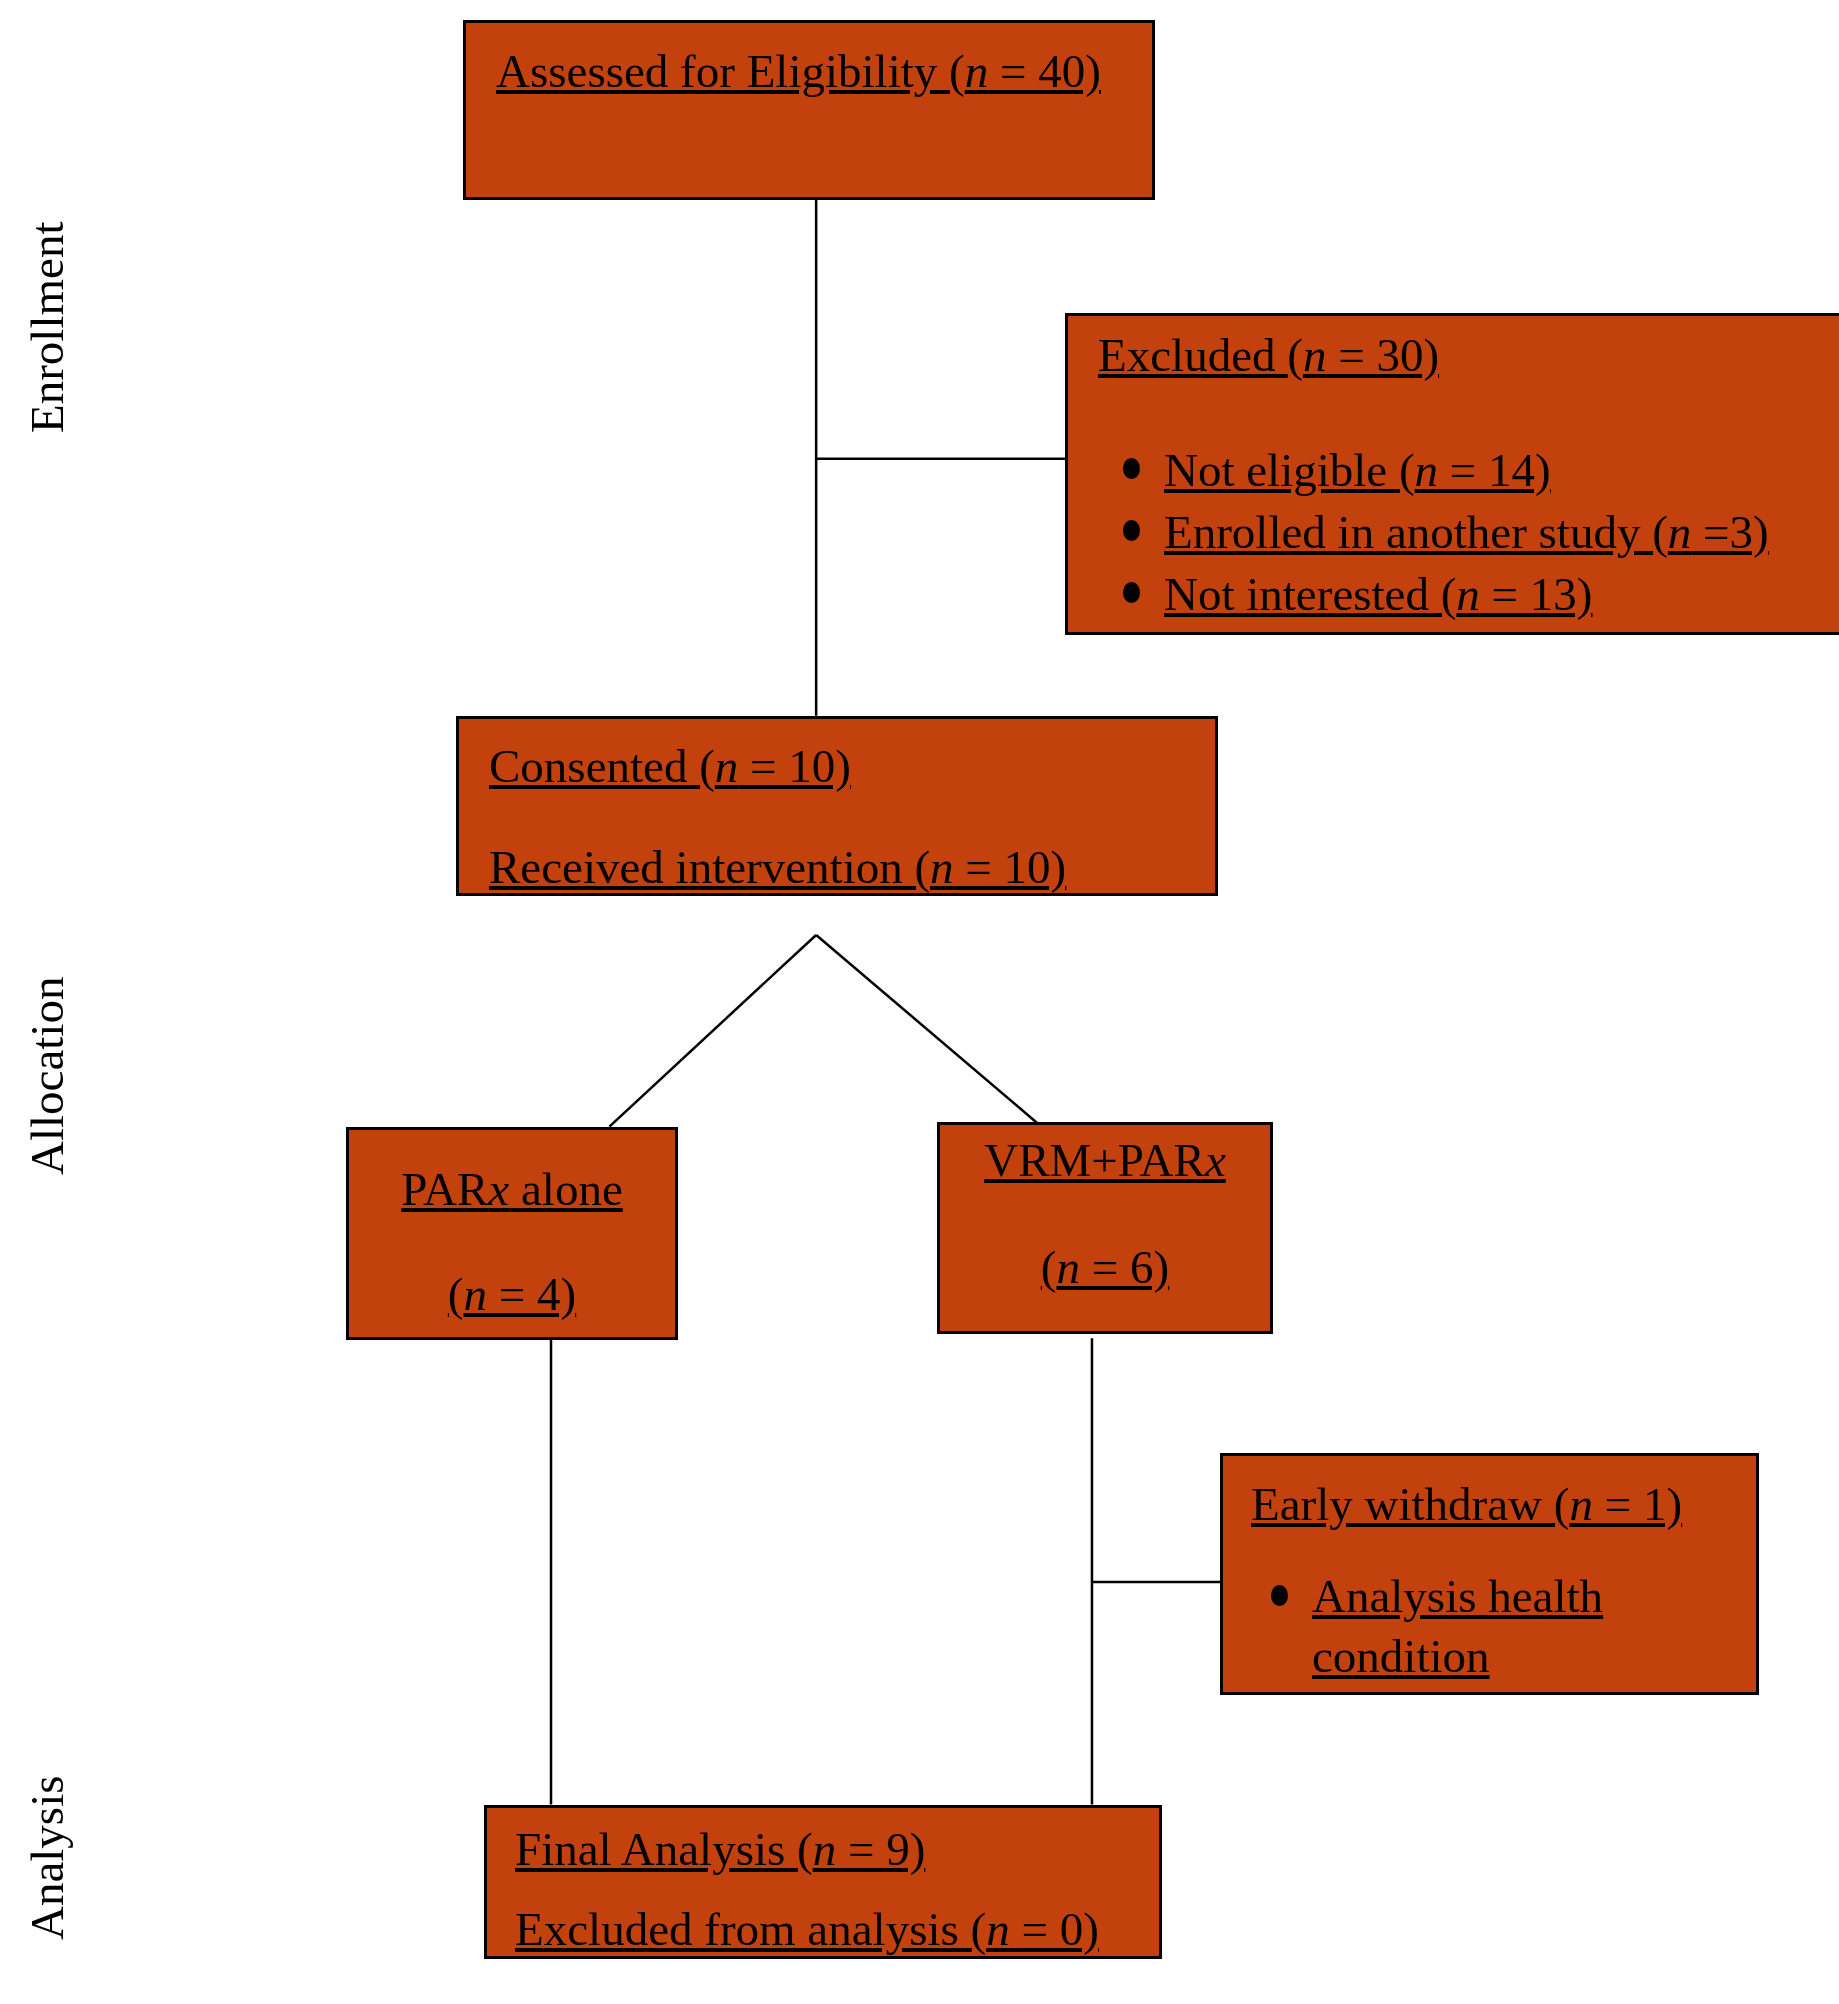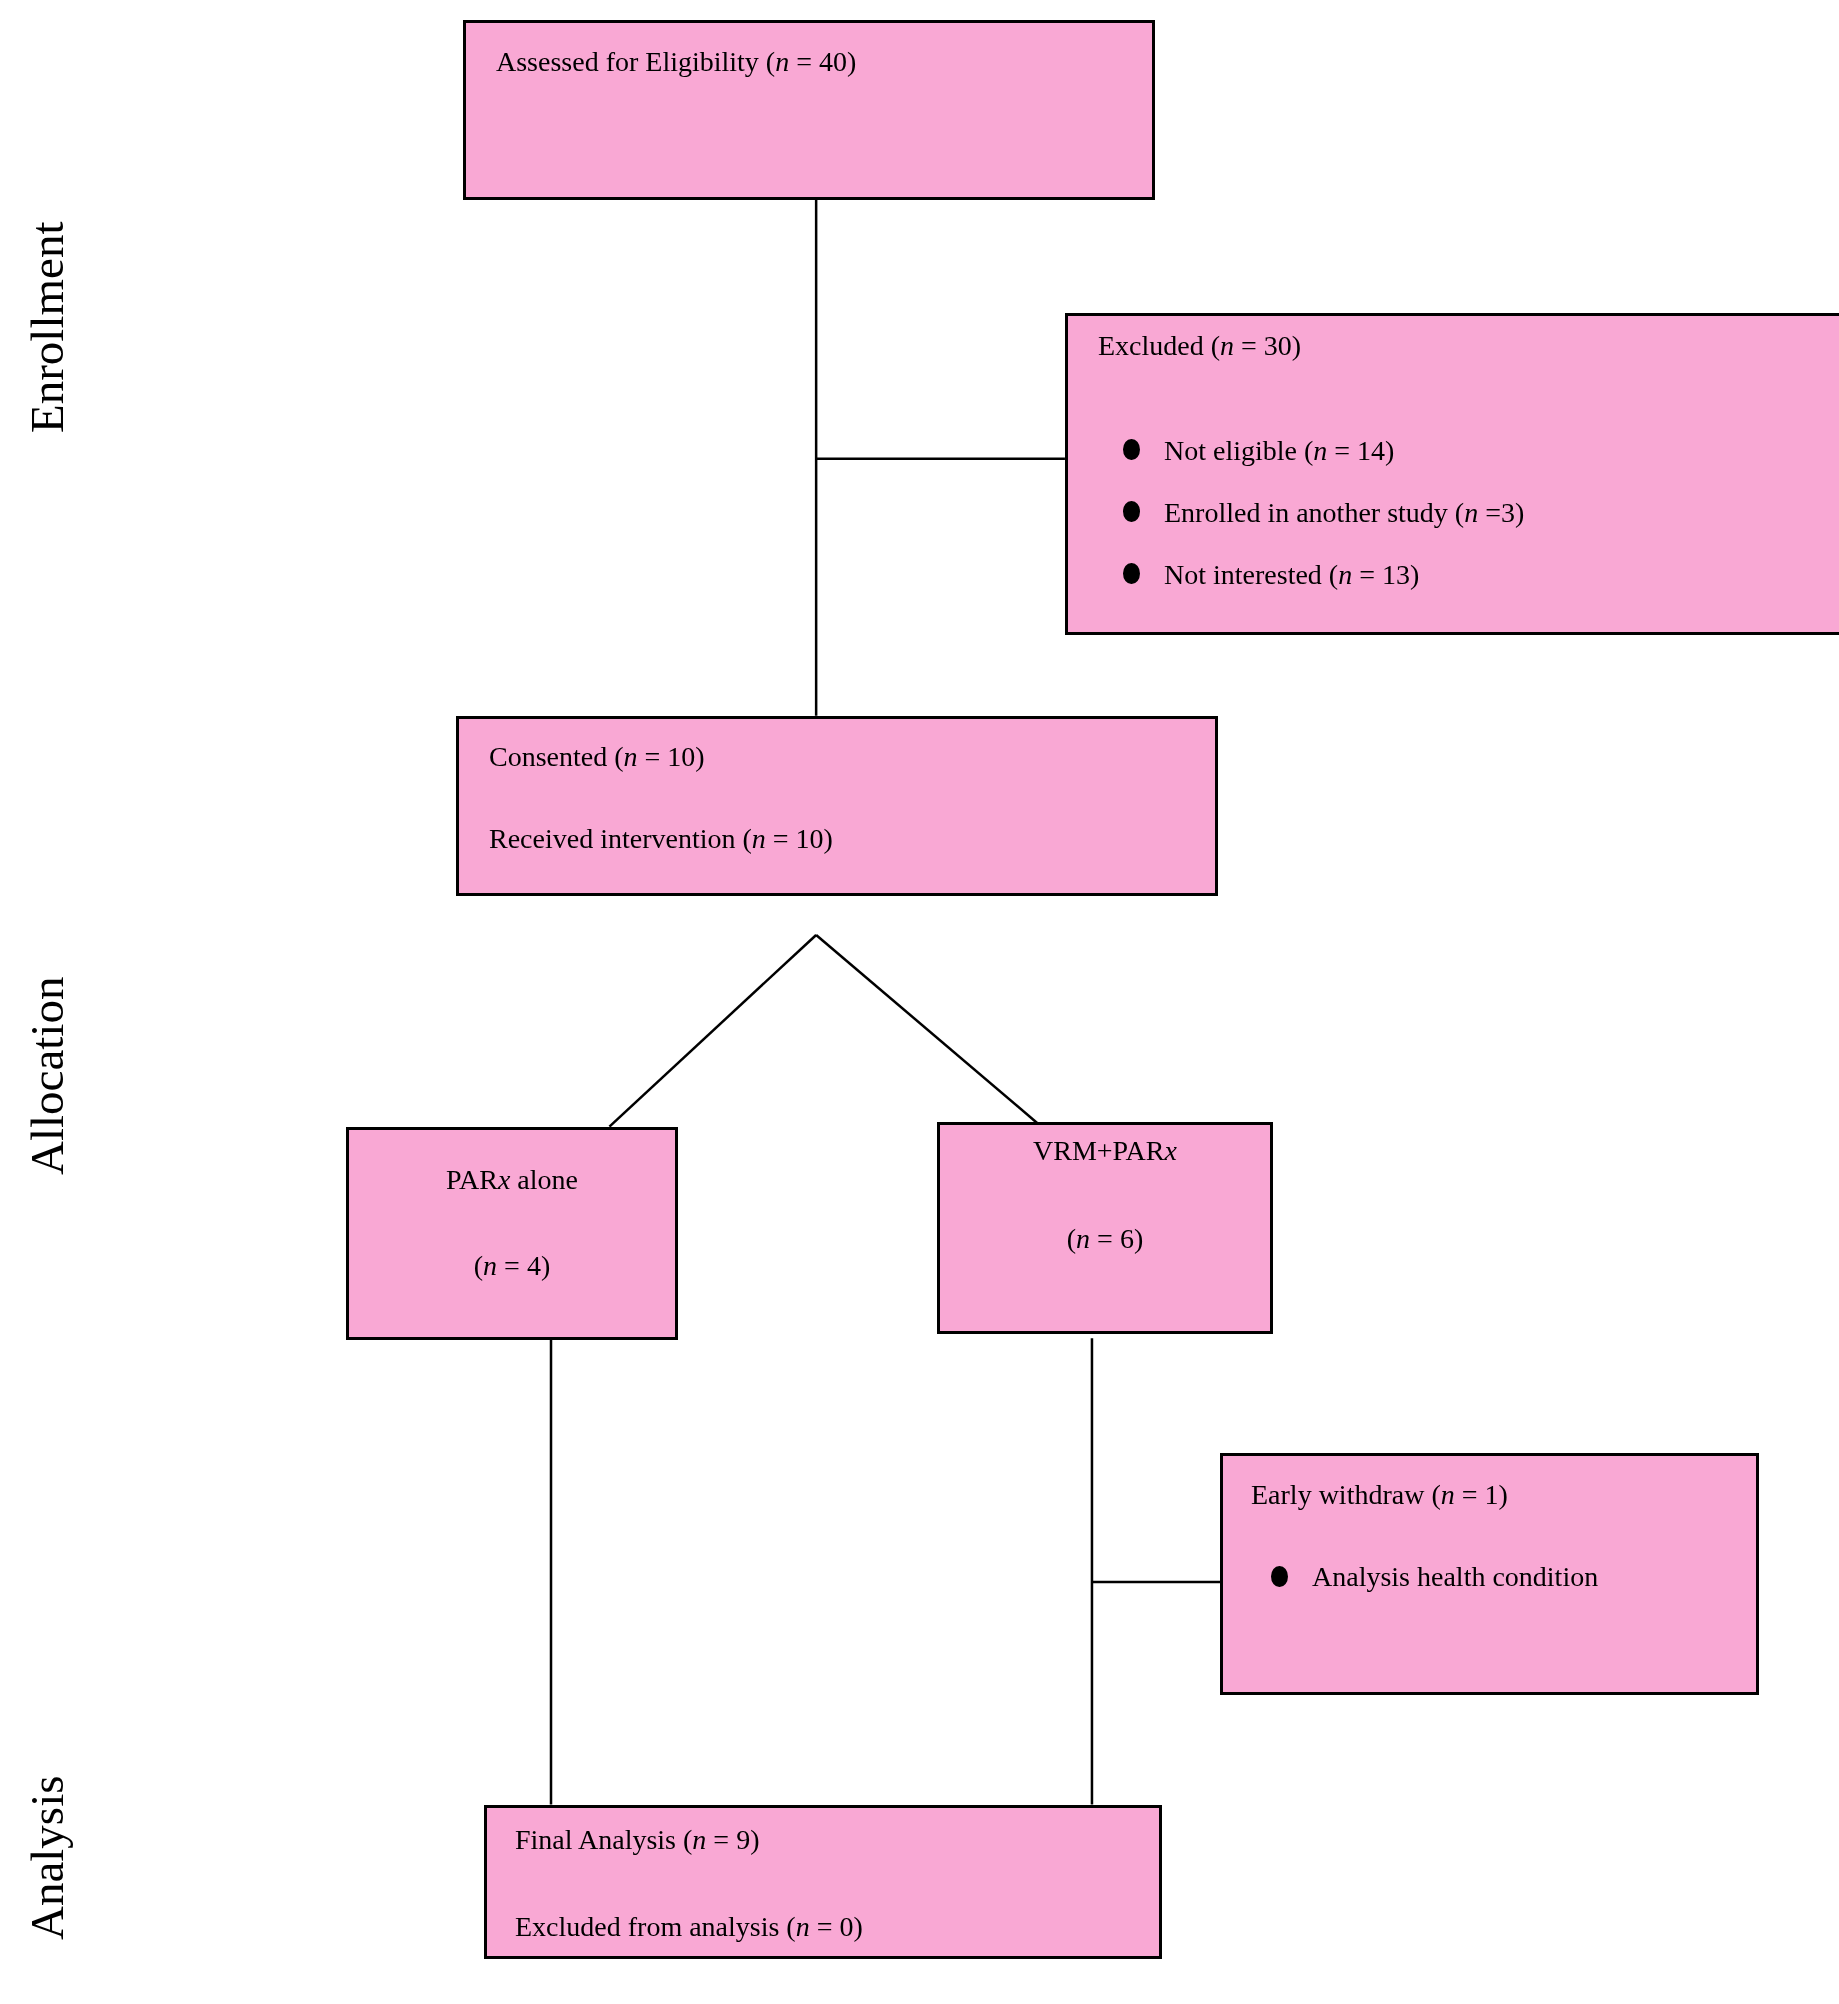--- a/index.html
+++ b/index.html
@@ -15,40 +15,41 @@
   #connectors {
     position: absolute;
     left: 0; top: 0;
     width: 1839px; height: 2005px;
   }
   #connectors line { stroke: #000000; stroke-width: 4px; }
 
   
   .box {
     position: absolute;
-    background: #f9a8d4;
+    background: #c2410c;
     border: 3.8px solid #000000;
     box-sizing: border-box;
-    font-size: 28px;
+    font-size: 47px;
     line-height: 1;
+    text-decoration: underline;
   }
   .line { line-height: 1; }
 
   #box-assessed  { left: 463px;  top: 20px;   width: 692px; height: 180px; padding: 25px 30px; }
   #box-excluded  { left: 1065px; top: 313px;  width: 882px; height: 322px; padding: 15.7px 30px; }
   #box-consented { left: 456px;  top: 716px; width: 762px; height: 180px; padding: 24px 30px; }
   #box-parx      { left: 346px;  top: 1127px; width: 332px;  height: 213px; padding-top: 36px; text-align: center; }
   #box-vrm       { left: 937px; top: 1122px; width: 336px;  height: 212px; padding-top: 12px; text-align: center; }
   #box-early     { left: 1220px; top: 1453px; width: 539px;  height: 242px; padding: 25px 28px; }
   #box-final     { left: 484px;  top: 1805px; width: 678px; height: 154px; padding: 17.6px 28px; }
 
   #box-consented .line2 { margin-top: 54px; }
   #box-parx .line2      { margin-top: 58px; }
   #box-vrm .line2       { margin-top: 60px; }
-  #box-final .line2     { margin-top: 59px; }
+  #box-final .line2     { margin-top: 33px; }
 
   #box-excluded .bullets { margin-top: 60px; padding-left: 25px; }
   #box-excluded .bullet-row { display: flex; align-items: flex-start; line-height: 62px; }
   #box-early .bullets { margin-top: 38px; padding-left: 20px; }
   #box-early .bullet-row { display: flex; align-items: flex-start; line-height: 60px; }
 
   .dot {
     flex: 0 0 auto;
     width: 17px; height: 21.4px;
     margin-top: 19px; margin-right: 24px;

